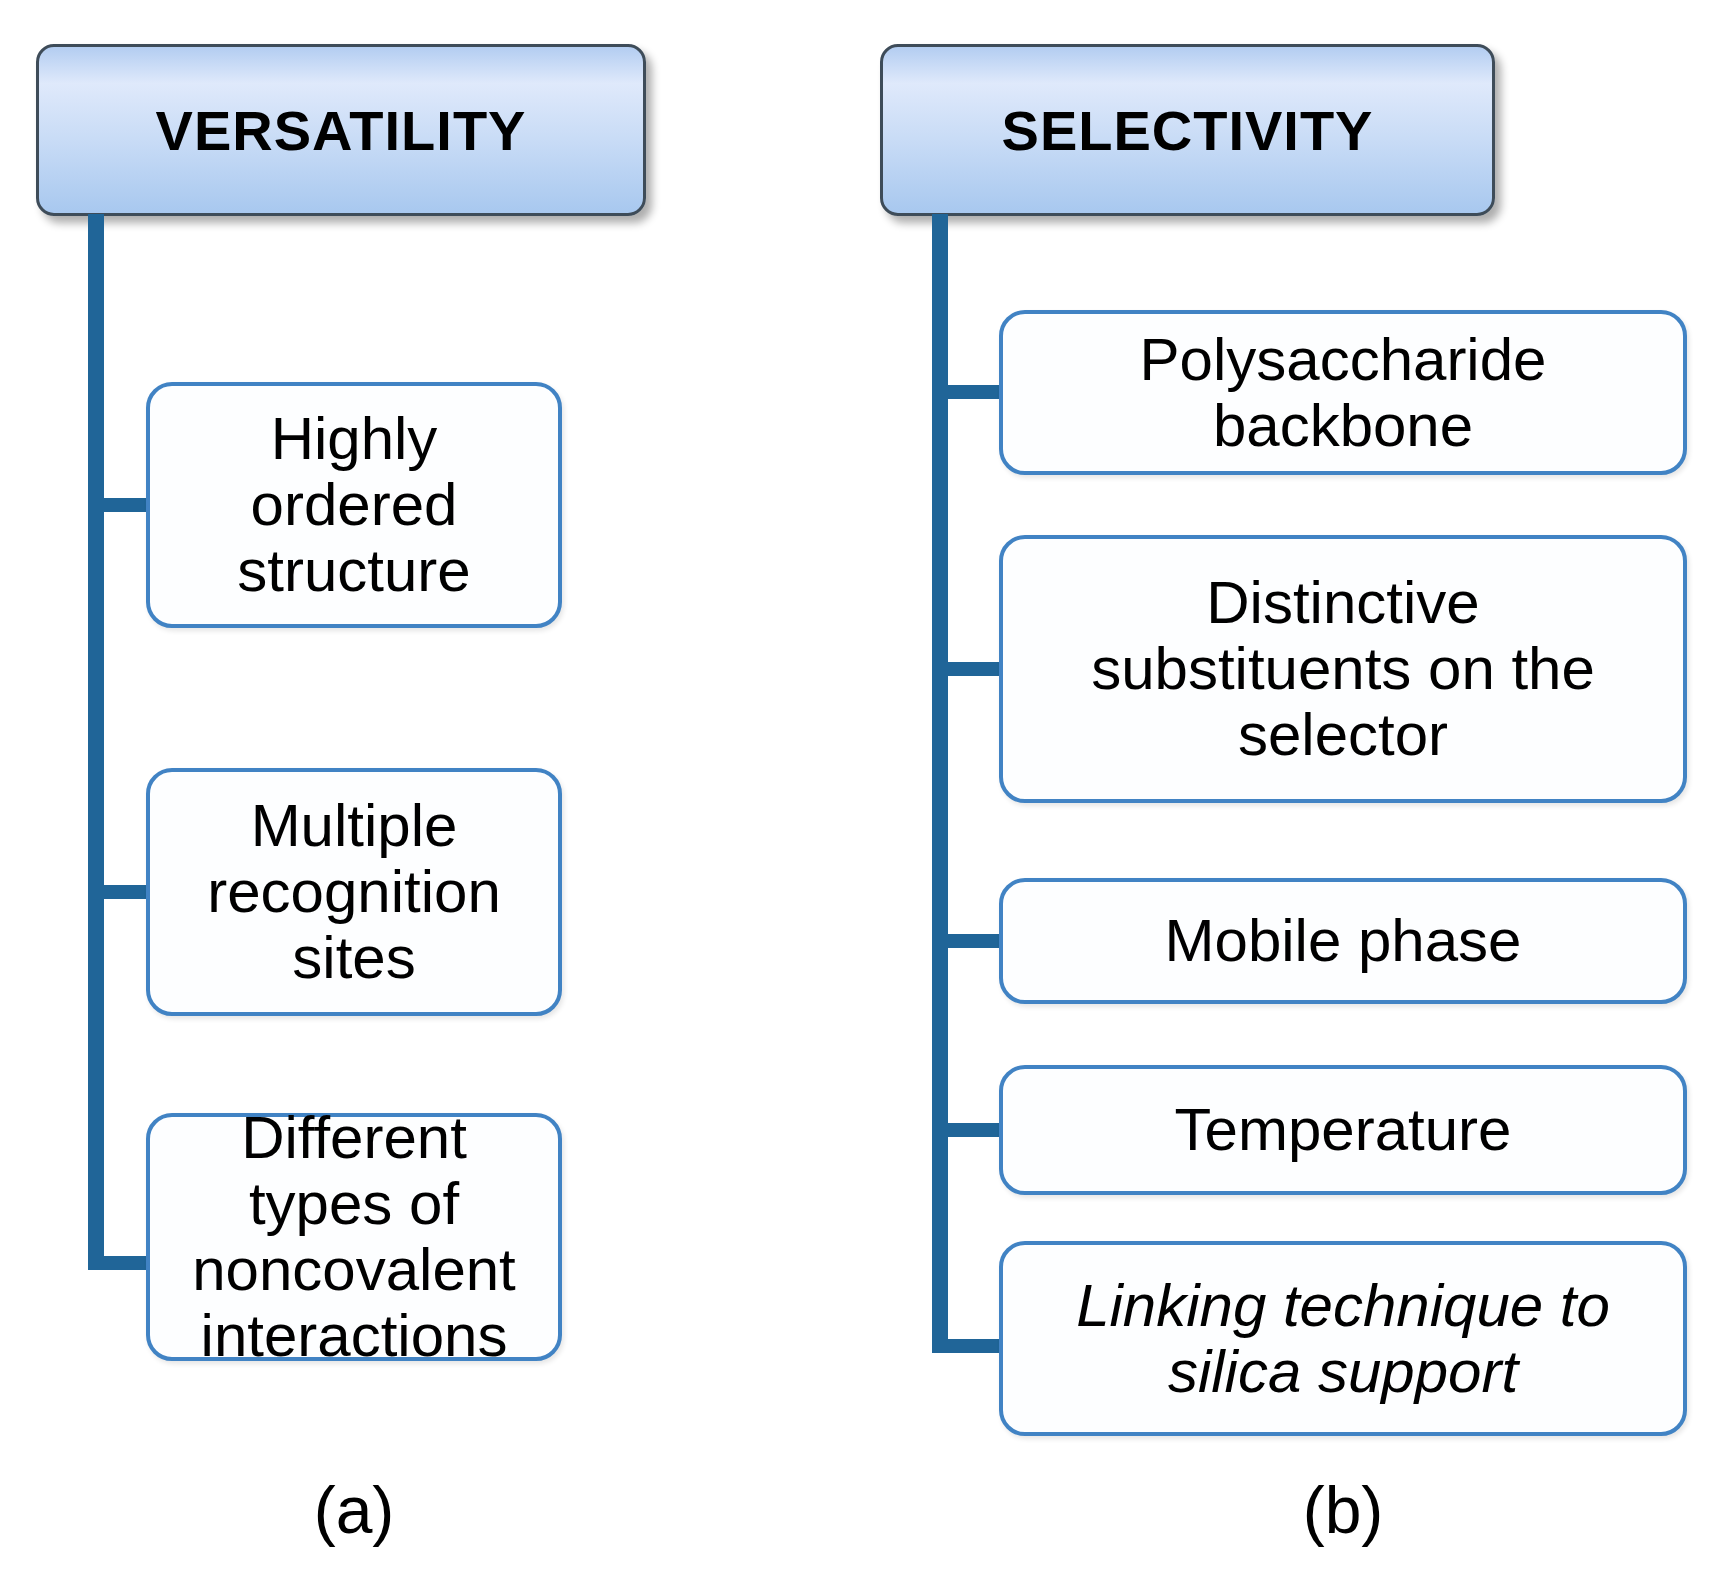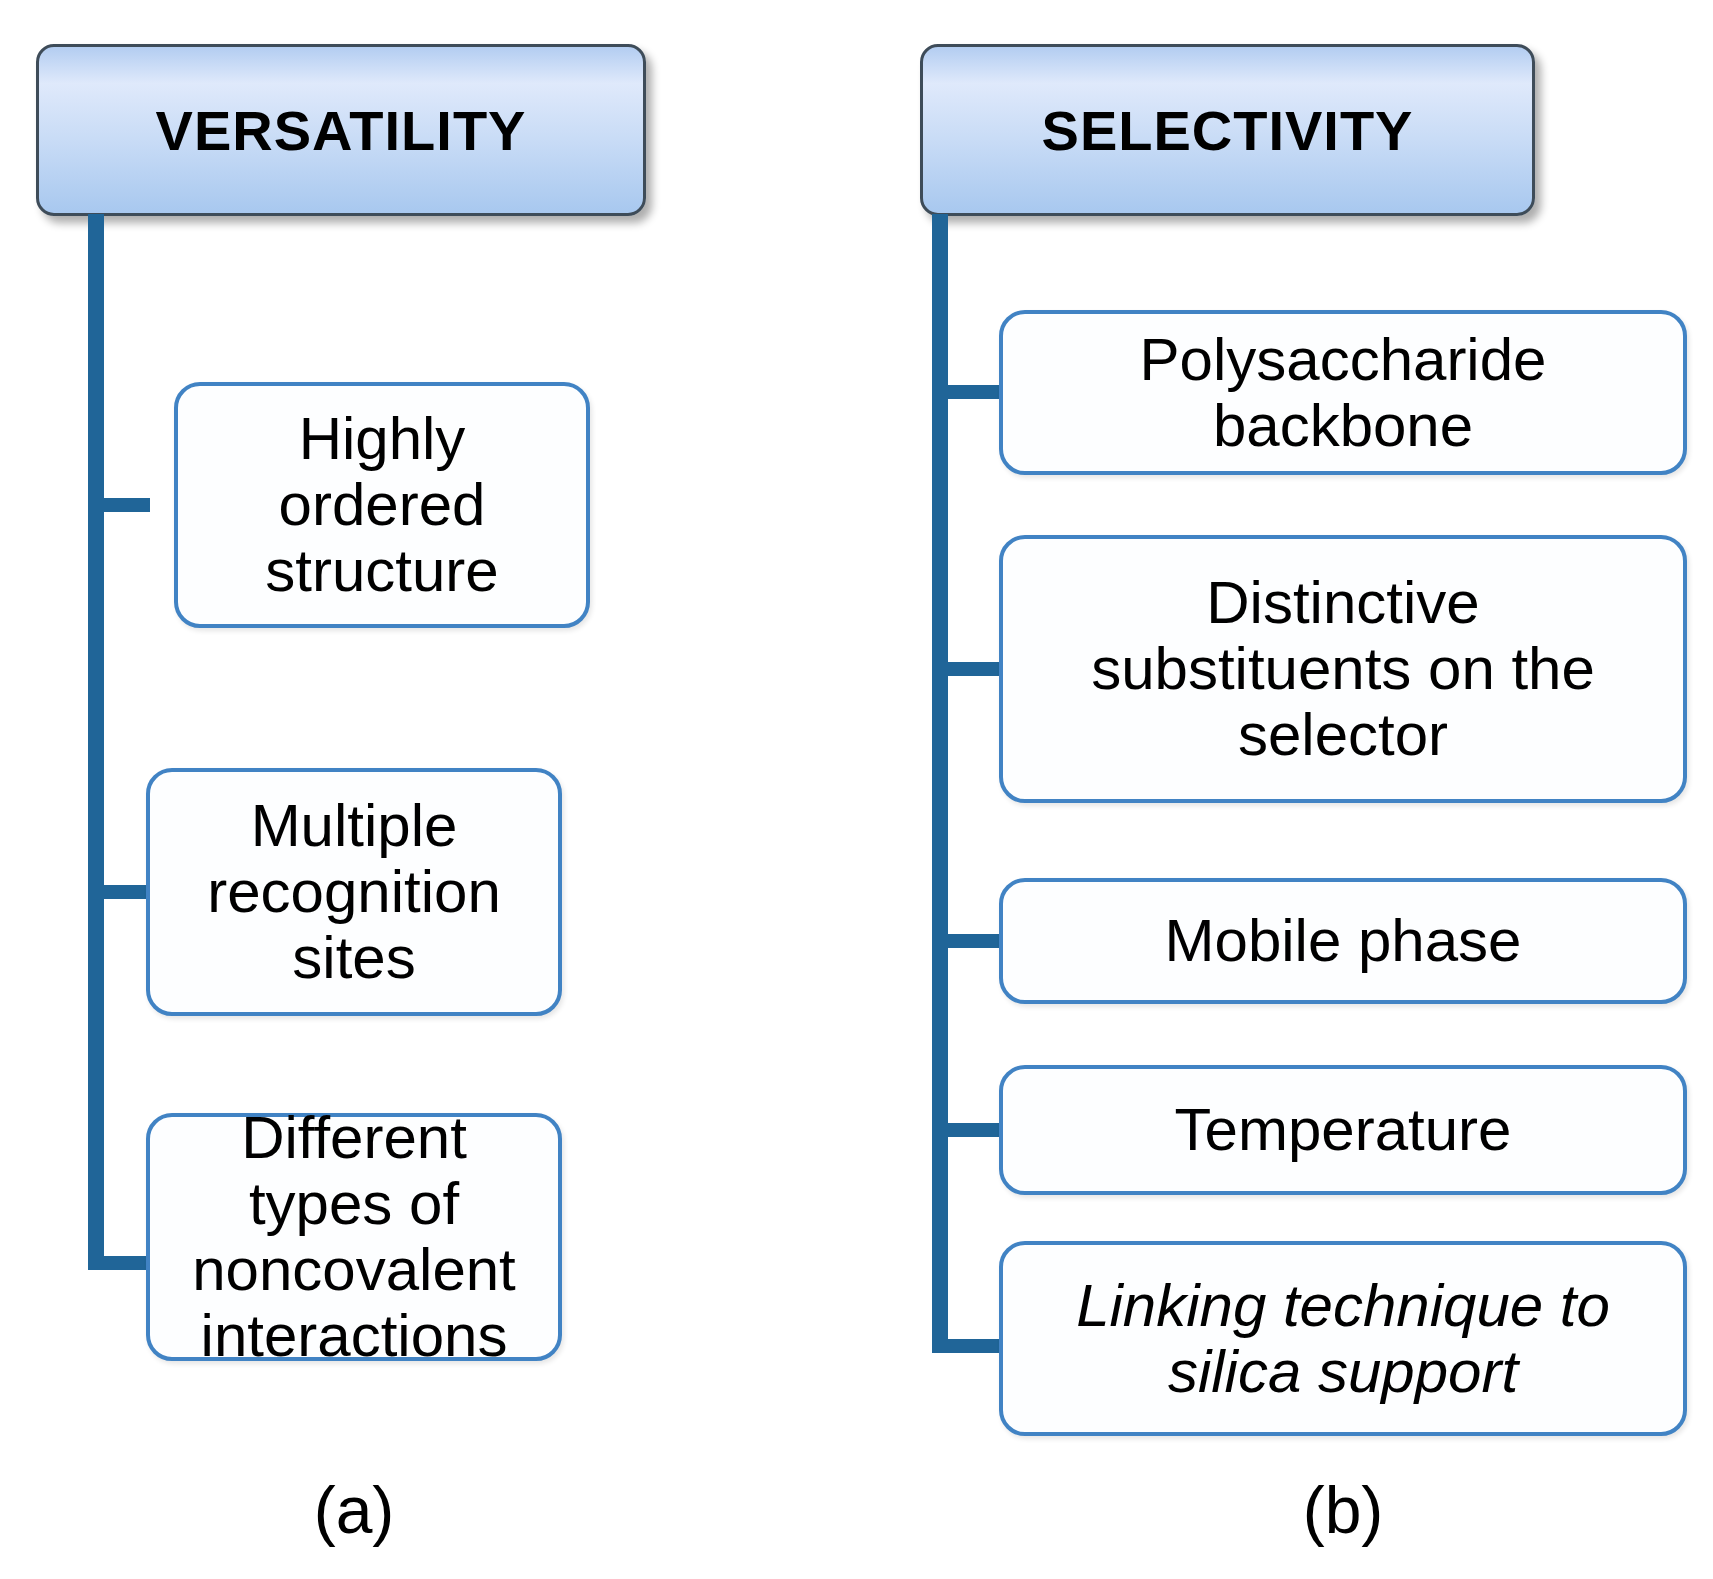--- a/index.html
+++ b/index.html
@@ -50,40 +50,40 @@
 
   <div class="hdr" style="left:36px;top:44px;width:610px;height:172px;">
     <span>VERSATILITY</span>
   </div>
 
   <div class="conn" style="left:88px;top:214px;width:16px;height:1056px;"></div>
   <div class="conn" style="left:88px;top:498px;width:62px;height:14px;"></div>
   <div class="conn" style="left:88px;top:885px;width:62px;height:14px;"></div>
   <div class="conn" style="left:88px;top:1256px;width:62px;height:14px;"></div>
 
-  <div class="node" style="left:146px;top:382px;width:416px;height:246px;margin-left:28px;">
+  <div class="node" style="left:146px;top:382px;width:416px;height:246px;">
     <span>Highly
 ordered
 structure</span>
   </div>
   <div class="node" style="left:146px;top:768px;width:416px;height:248px;">
     <span>Multiple
 recognition
 sites</span>
   </div>
   <div class="node" style="left:146px;top:1113px;width:416px;height:248px;">
     <span>Different
 types of
 noncovalent
 interactions</span>
   </div>
 
   <div class="caption" style="left:146px;top:1472px;width:416px;">(a)</div>
 
-  <div class="hdr" style="left:880px;top:44px;width:615px;height:172px;margin-left:40px;">
+  <div class="hdr" style="left:880px;top:44px;width:615px;height:172px;">
     <span>SELECTIVITY</span>
   </div>
 
   <div class="conn" style="left:932px;top:214px;width:16px;height:1139px;"></div>
   <div class="conn" style="left:932px;top:385px;width:70px;height:14px;"></div>
   <div class="conn" style="left:932px;top:662px;width:70px;height:14px;"></div>
   <div class="conn" style="left:932px;top:934px;width:70px;height:14px;"></div>
   <div class="conn" style="left:932px;top:1123px;width:70px;height:14px;"></div>
   <div class="conn" style="left:932px;top:1339px;width:70px;height:14px;"></div>
 

